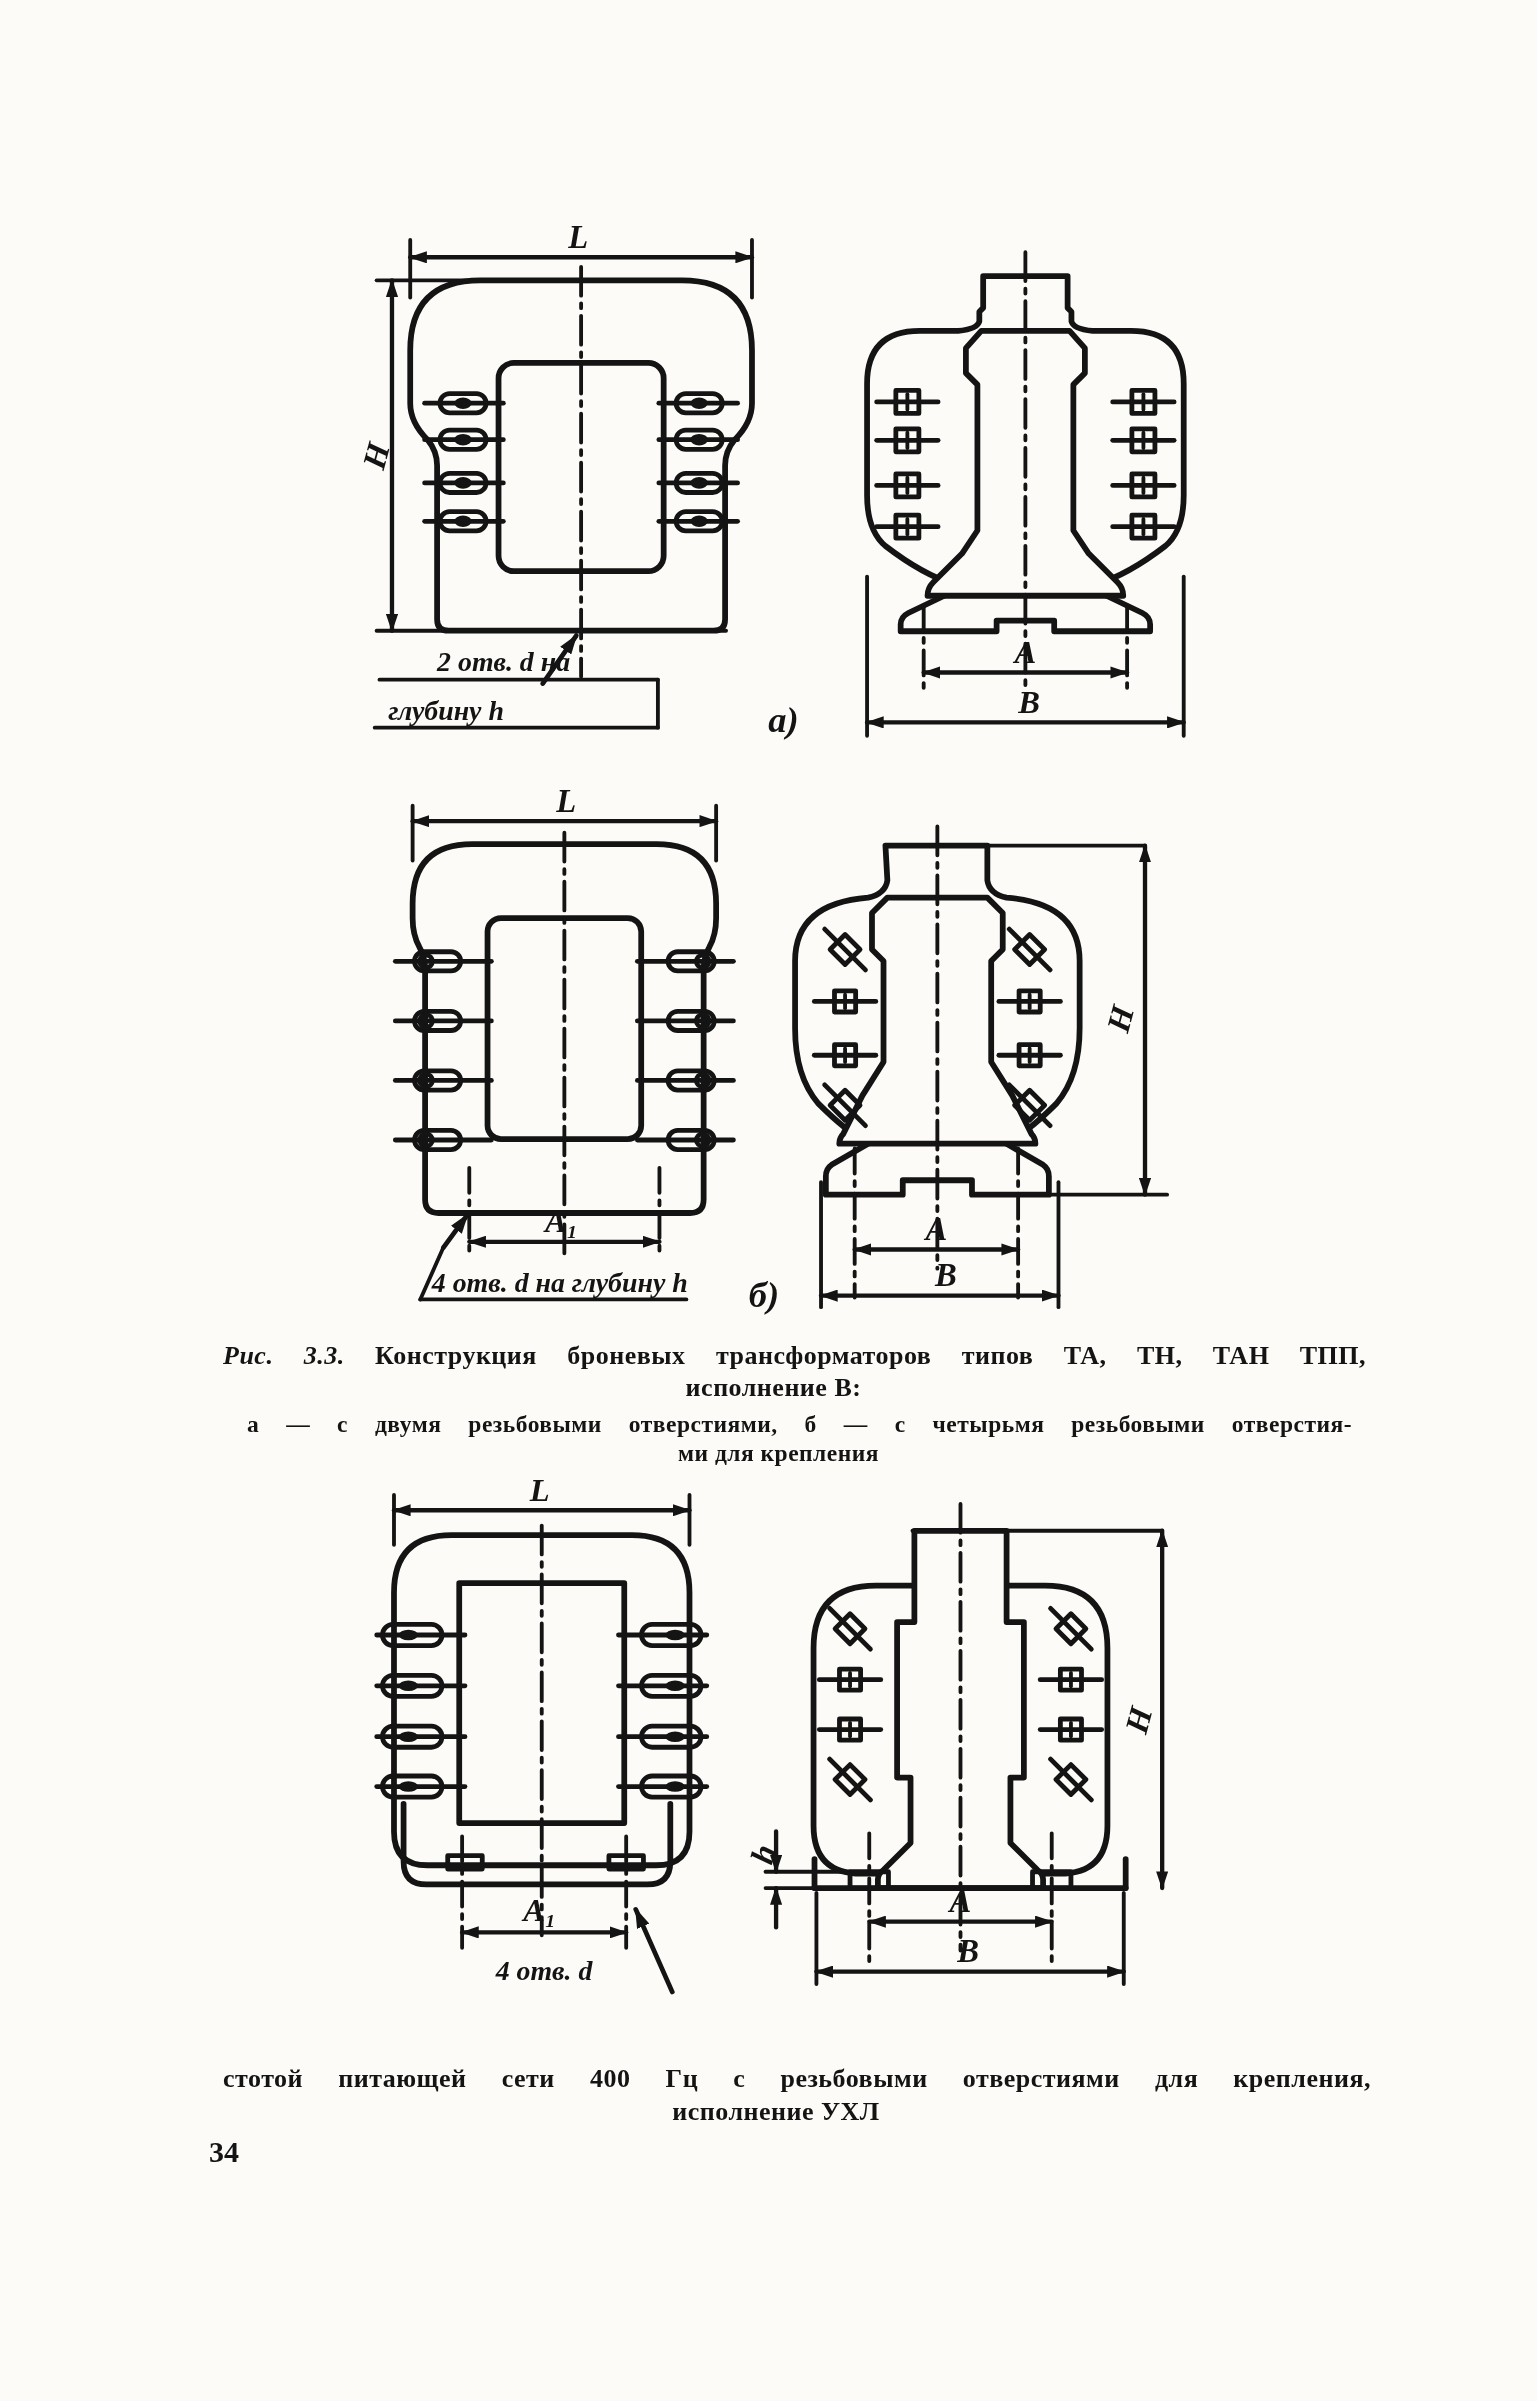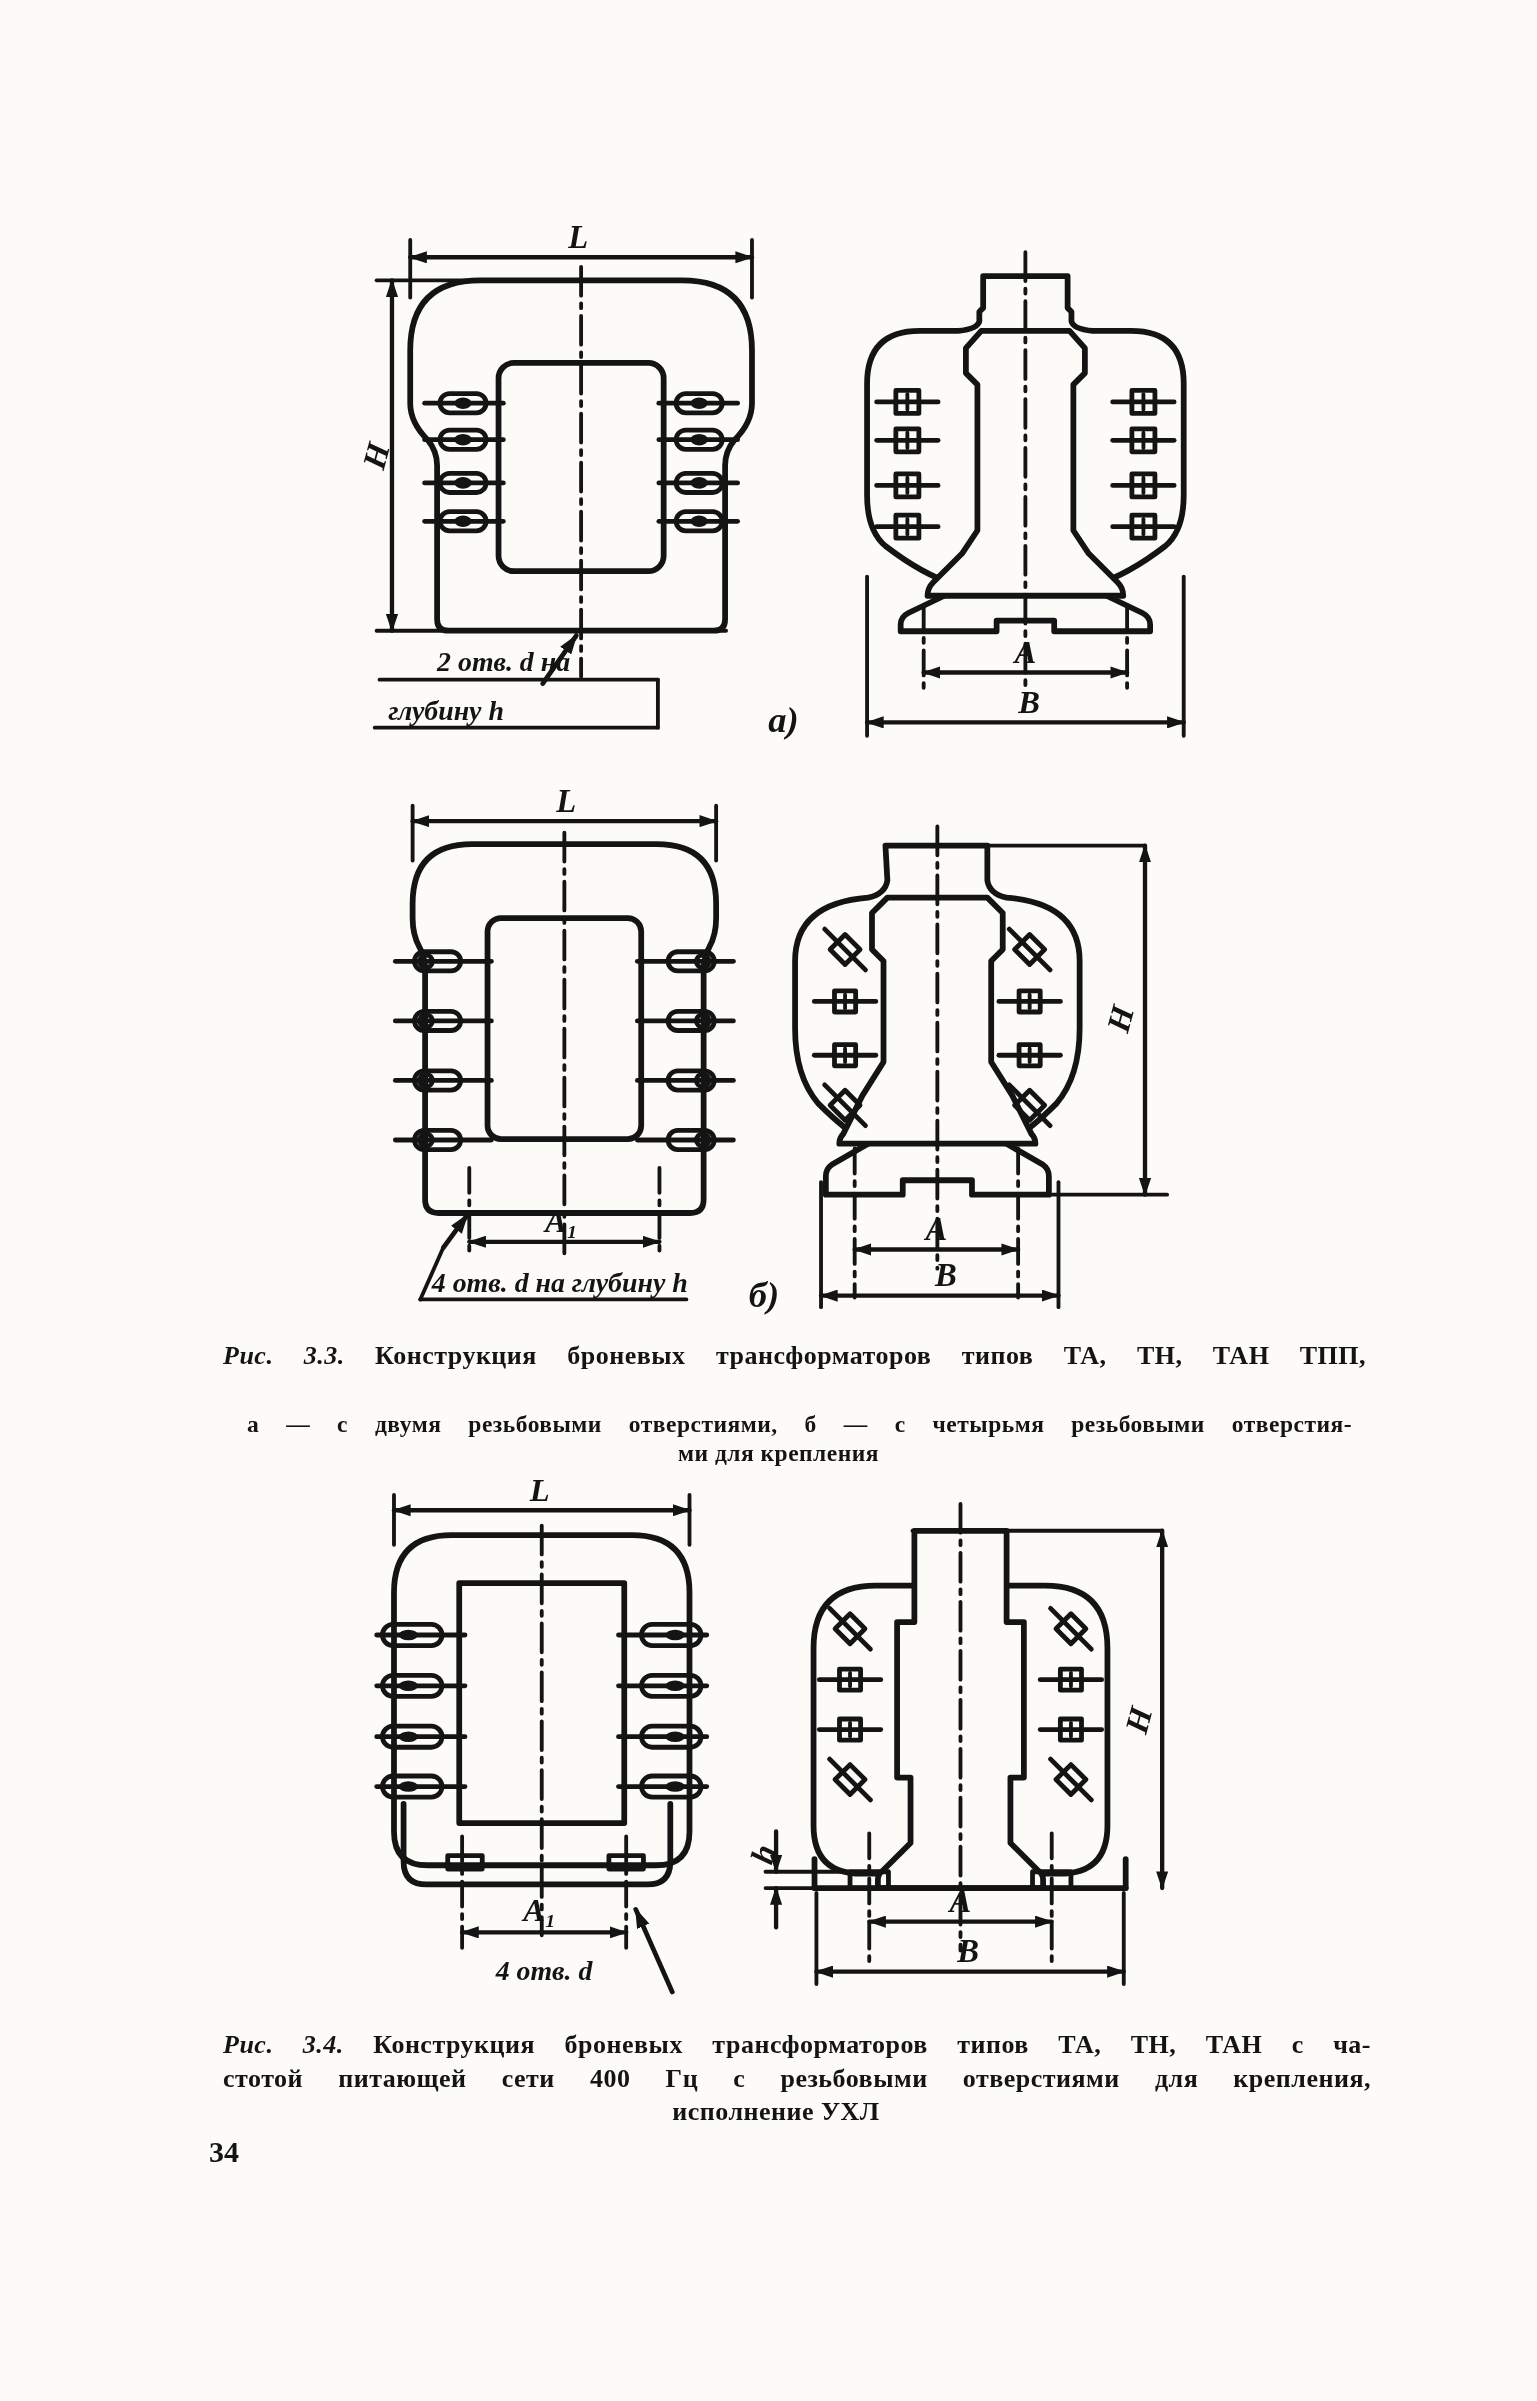--- a/index.html
+++ b/index.html
@@ -274,20 +274,21 @@
     <line class="ink ext" x1="855" y1="1230" x2="855" y2="1360"></line>
     <line class="ink ext" x1="1102" y1="1230" x2="1102" y2="1360"></line>
     <line class="ink dim" x1="855" y1="1348" x2="1102" y2="1348" marker-start="url(#ar4)" marker-end="url(#ar4)"></line>
     <text class="dimlbl" x="985" y="1338">В</text>
   </svg>
 
   <div class="caption cap-just" style="left:202px;top:1340px;width:1143px">
     <span class="ris">Рис. 3.3.</span>
     <span>Конструкция броневых трансформаторов типов ТА, ТН, ТАН ТПП,</span>
   </div>
+  <div class="caption cap-center" style="left:202px;top:1372px;width:1143px">исполнение В:</div>
   <div class="caption subcaption cap-just" style="left:226px;top:1410px;width:1105px">а — с двумя резьбовыми отверстиями, б — с четырьмя резьбовыми отверстия-</div>
   <div class="caption subcaption cap-center" style="left:226px;top:1439px;width:1105px">ми для крепления</div>
 
   <svg style="left:370px;top:1479px;width:355px;height:524px" viewBox="385 1540 370 545">
     <defs>
       <marker id="ar5" viewBox="0 0 12 8" refX="11" refY="4" markerWidth="4.2" markerHeight="2.8" orient="auto-start-reverse">
         <path d="M0,0 L12,4 L0,8 Z" fill="#141414"></path>
       </marker>
     </defs>
 
@@ -412,22 +413,18 @@
     <line class="ink cdash" x1="1095" y1="1908" x2="1095" y2="2045"></line>
     <line class="ink dim" x1="905" y1="2000" x2="1095" y2="2000" marker-start="url(#ar6)" marker-end="url(#ar6)"></line>
     <text class="dimlbl" x="1000" y="1990">А</text>
 
     <line class="ink ext" x1="850" y1="1970" x2="850" y2="2065"></line>
     <line class="ink ext" x1="1170" y1="1970" x2="1170" y2="2065"></line>
     <line class="ink dim" x1="850" y1="2052" x2="1170" y2="2052" marker-start="url(#ar6)" marker-end="url(#ar6)"></line>
     <text class="dimlbl" x="1008" y="2042">В</text>
   </svg>
 
-  <div class="caption cap-just" style="left:202px;top:2029px;width:1148px">
-    <span class="ris">Рис. 3.4.</span>
-    <span>Конструкция броневых трансформаторов типов ТА, ТН, ТАН с ча-</span>
-  </div>
   <div class="caption cap-just" style="left:202px;top:2063px;width:1148px">стотой питающей сети 400 Гц с резьбовыми отверстиями для крепления,</div>
   <div class="caption cap-center" style="left:202px;top:2096px;width:1148px">исполнение УХЛ</div>
 
   <div id="page-number">34</div>
 </div>
 
 
 </body></html>

